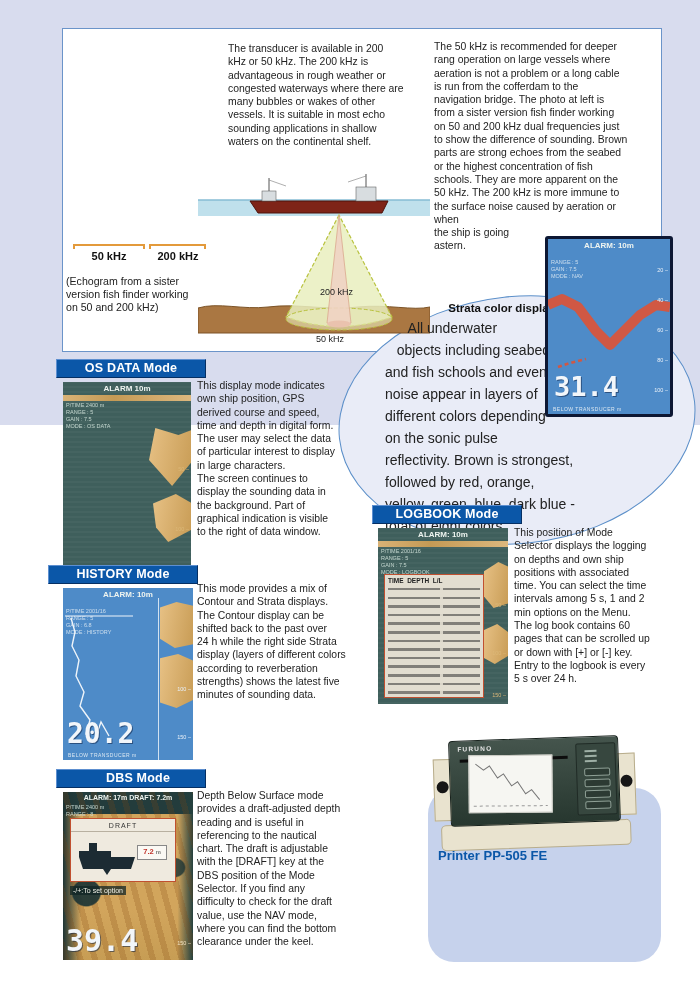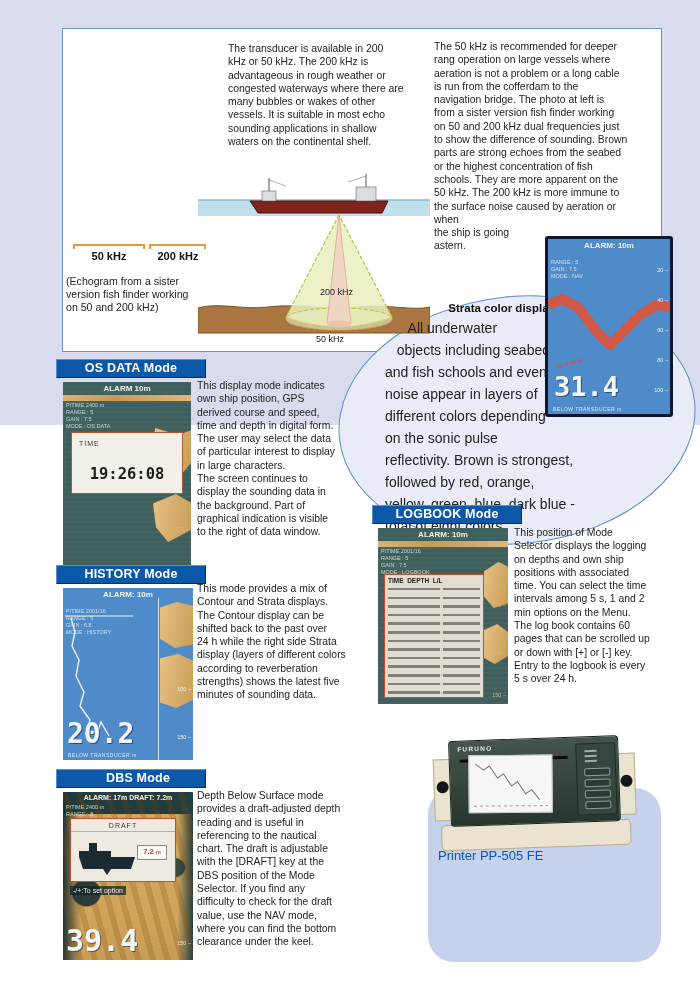--- a/index.html
+++ b/index.html
@@ -115,21 +115,21 @@
   .prtbody{position:absolute;left:16px;top:0;width:170px;height:86px;border-radius:4px;
      background:linear-gradient(#45554d,#27372f);border:1px solid #17211c;box-sizing:border-box;}
   .brand{position:absolute;left:8px;top:4px;font-size:6.5px;font-weight:bold;color:#e8e8e8;letter-spacing:1.2px;}
   .slot{position:absolute;left:10px;top:18px;width:108px;height:3px;background:#0c0c0c;}
   .paper{position:absolute;left:18px;top:15px;width:84px;height:58px;background:#f6f6f2;border:1px solid #c9c9c2;
      transform:rotate(1.5deg);box-sizing:border-box;}
   .ctrlpanel{position:absolute;left:126px;top:6px;width:40px;height:72px;background:#37473f;border:1px solid #202b26;
      border-radius:2px;box-sizing:border-box;}
   .led{position:absolute;left:8px;width:12px;height:2px;background:#9fb0a6;}
   .pbtn{position:absolute;left:7px;width:26px;height:8px;background:#2c3a33;border:1px solid #8fa096;border-radius:2px;box-sizing:border-box;}
-  .prt-title{left:438px;top:848px;font-size:13px;font-weight:normal;color:#0b57a8;z-index:5;}
+  .prt-title{left:438px;top:848px;font-size:13px;font-weight:bold;color:#0b57a8;z-index:5;}
   .prt-body{left:438px;top:869px;width:215px;z-index:5;}
 </style>
 </head>
 <body>
 
 <div id="page">
 
   <div class="abs band"></div>
   <div class="abs whitebox"></div>
   <div class="abs ellipse"></div>
@@ -241,39 +241,35 @@
     <div class="surface"></div>
     <div class="info">P/TIME 2400 m
 RANGE : 5
 GAIN : 7.5
 MODE : OS DATA</div>
     <div class="blob" style="left:86px;top:46px;width:42px;height:58px;clip-path:polygon(15% 0,70% 12%,100% 4%,100% 60%,55% 100%,0 55%);"></div>
     <div class="blob" style="left:90px;top:112px;width:38px;height:48px;clip-path:polygon(0 20%,60% 0,100% 18%,100% 75%,40% 100%,8% 70%);"></div>
     <span class="mark tan" style="top:84px;">50</span>
     <span class="mark tan" style="top:144px;">100</span>
     <span class="mark tan" style="top:184px;">150</span>
-    <div class="oswin" style="left:8px;top:50px;width:112px;height:62px;border:1px solid #b5552f;">
-      <div class="winlbl">TIME</div>
-      <div class="winval" style="font-size:15.5px;">19:26:08</div>
-    </div>
   </div>
   <div class="abs bodytxt prt z4" style="left:197px;top:379px;width:175px;">This display mode indicates
 own ship position, GPS
 derived course and speed,
 time and depth in digital form.
 The user may select the data
 of particular interest to display
 in large characters.
 The screen continues to
 display the sounding data in
 the background. Part of
 graphical indication is visible
 to the right of data window.</div>
 
-  <div class="abs modebar" style="left:56px;top:565px;">HISTORY Mode</div>
+  <div class="abs modebar" style="left:48px;top:565px;">HISTORY Mode</div>
   <div class="screen" style="left:63px;top:588px;width:130px;height:172px;background:#4e8bc8;">
     <div class="alarm">ALARM: 10m</div>
     <div class="info" style="color:#d8e6f2;">P/TIME 2001/16
 RANGE : 5
 GAIN : 6.8
 MODE : HISTORY</div>
     <svg style="position:absolute;left:0;top:22px;" width="96" height="140" viewBox="0 0 96 140">
       <path d="M2,6 L70,6" stroke="#eef4fa" stroke-width="1" fill="none"></path>
       <path d="M8,8 L12,22 L9,36 L16,50 L13,66 L21,82 L17,96 L27,110 L23,124 L31,132 L38,112 L46,126" stroke="#eef4fa" stroke-width="1.4" fill="none"></path>
     </svg>

